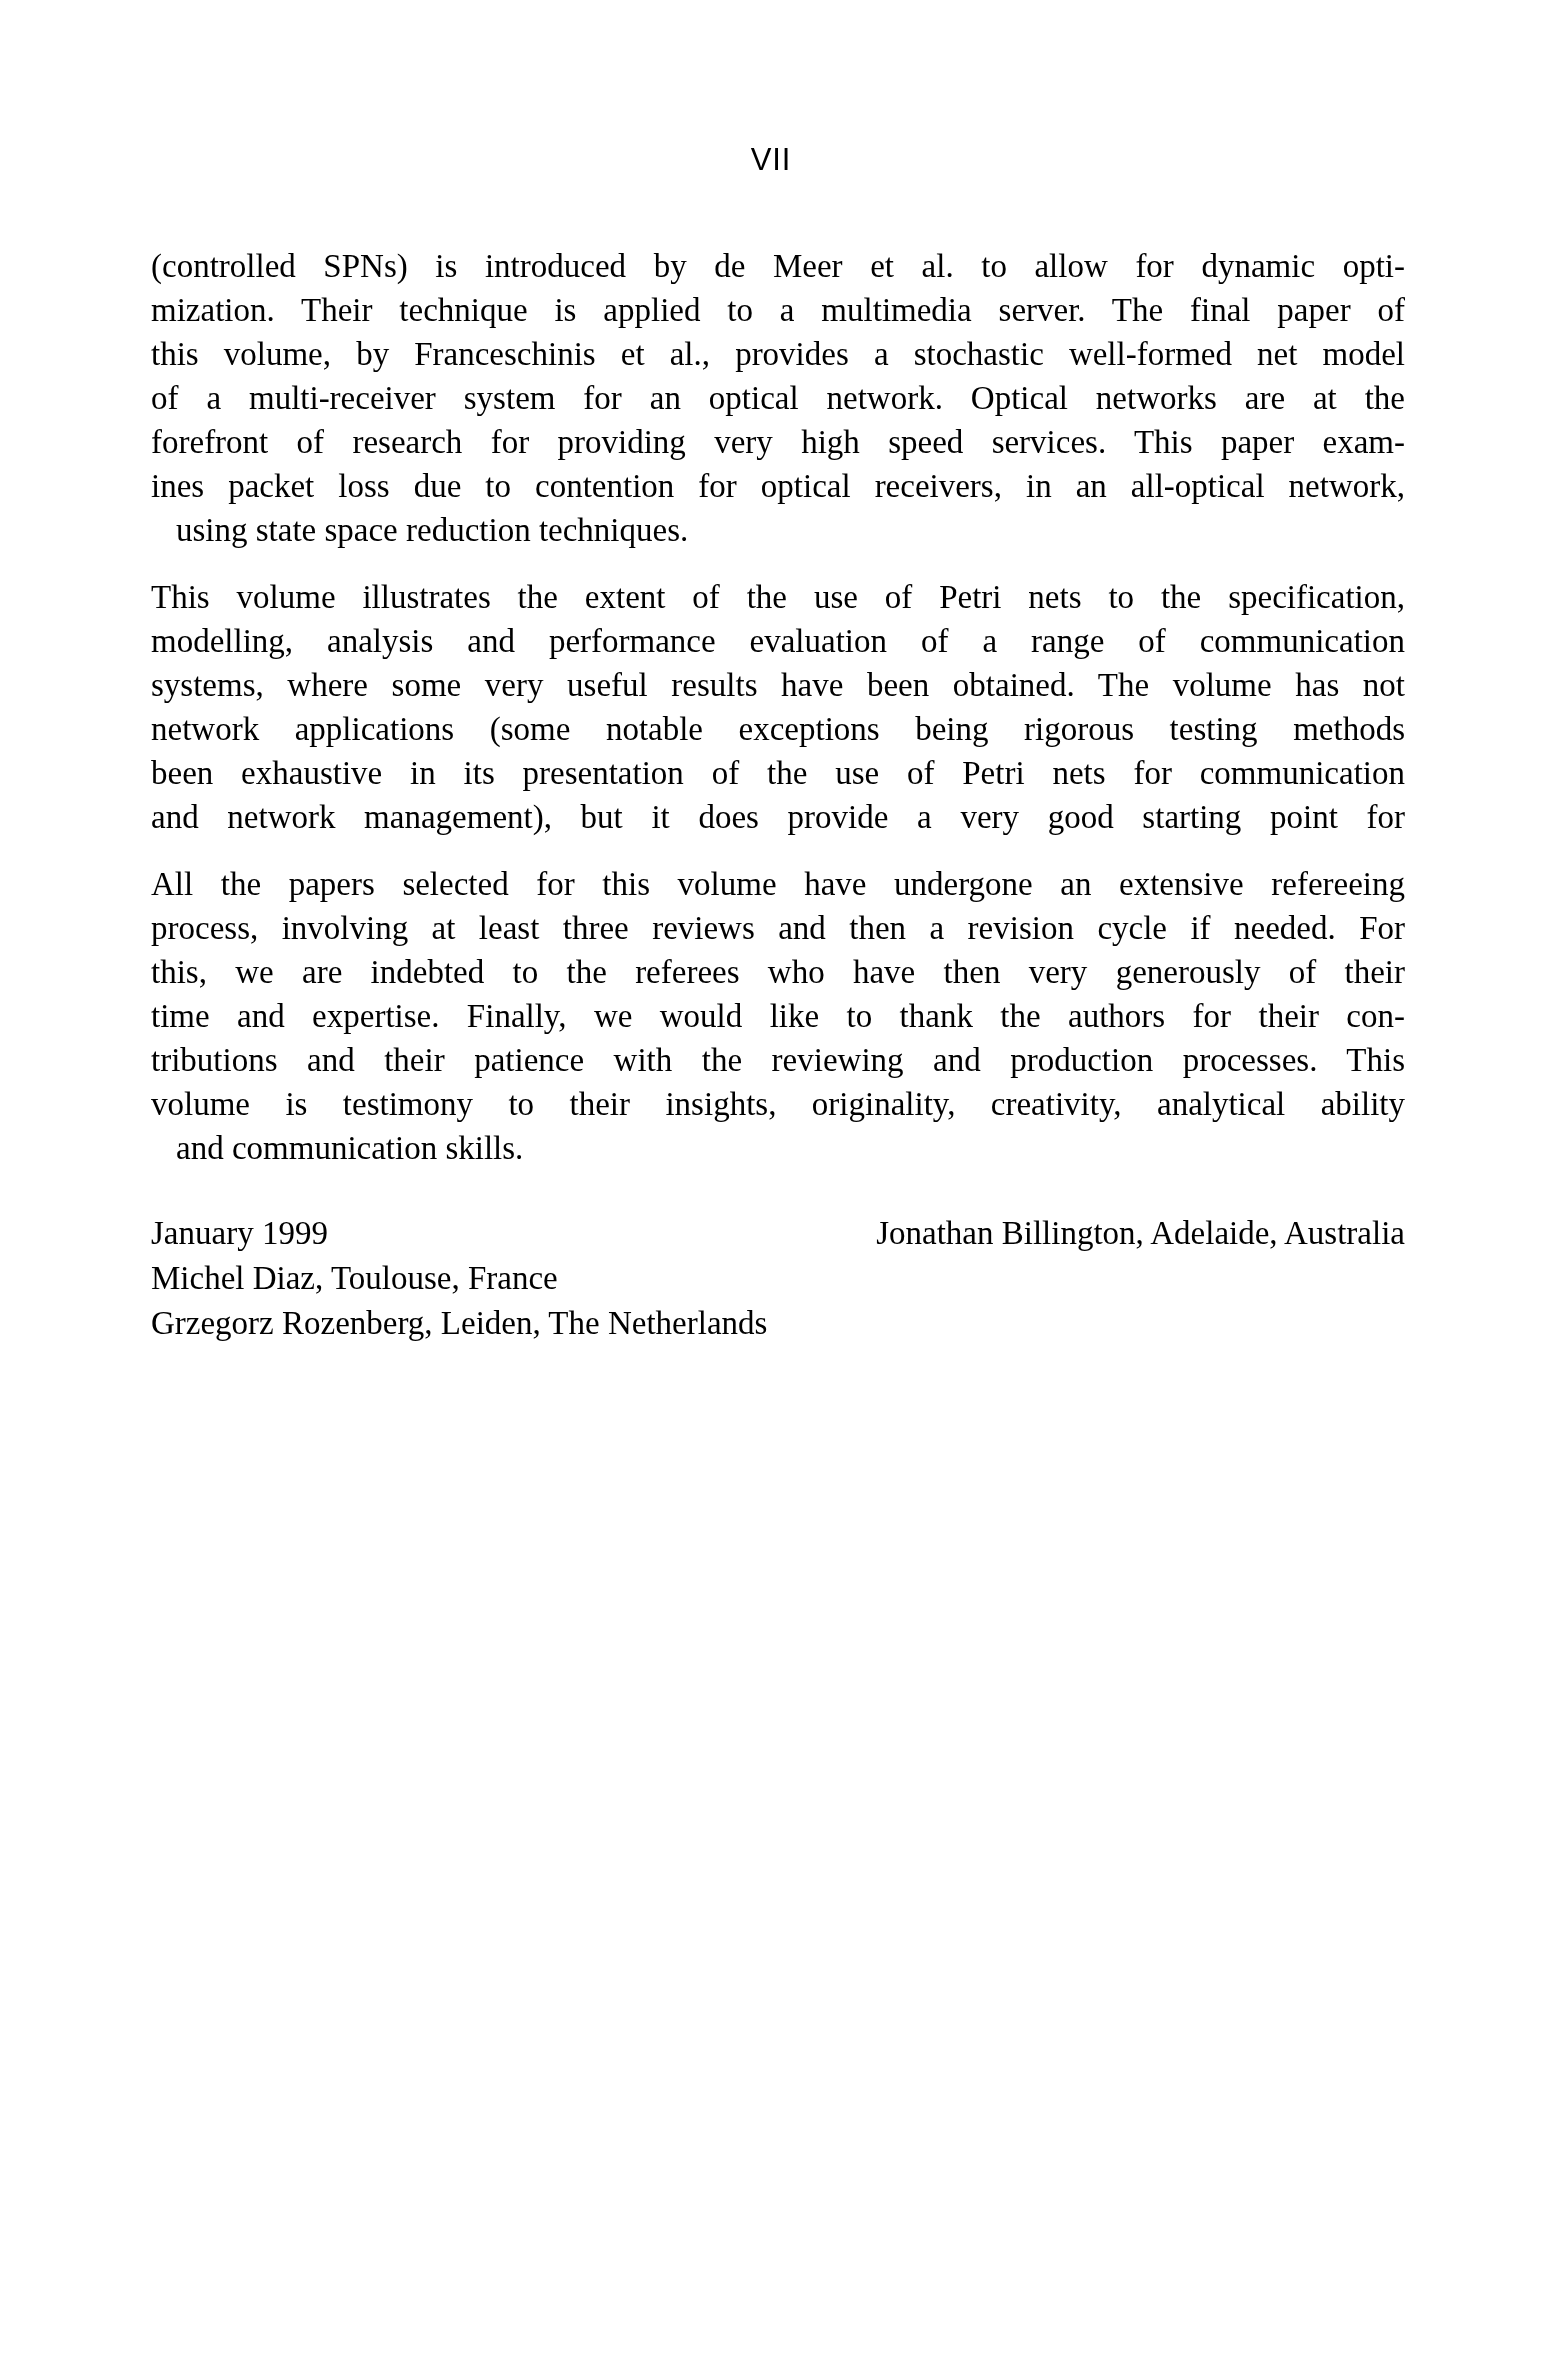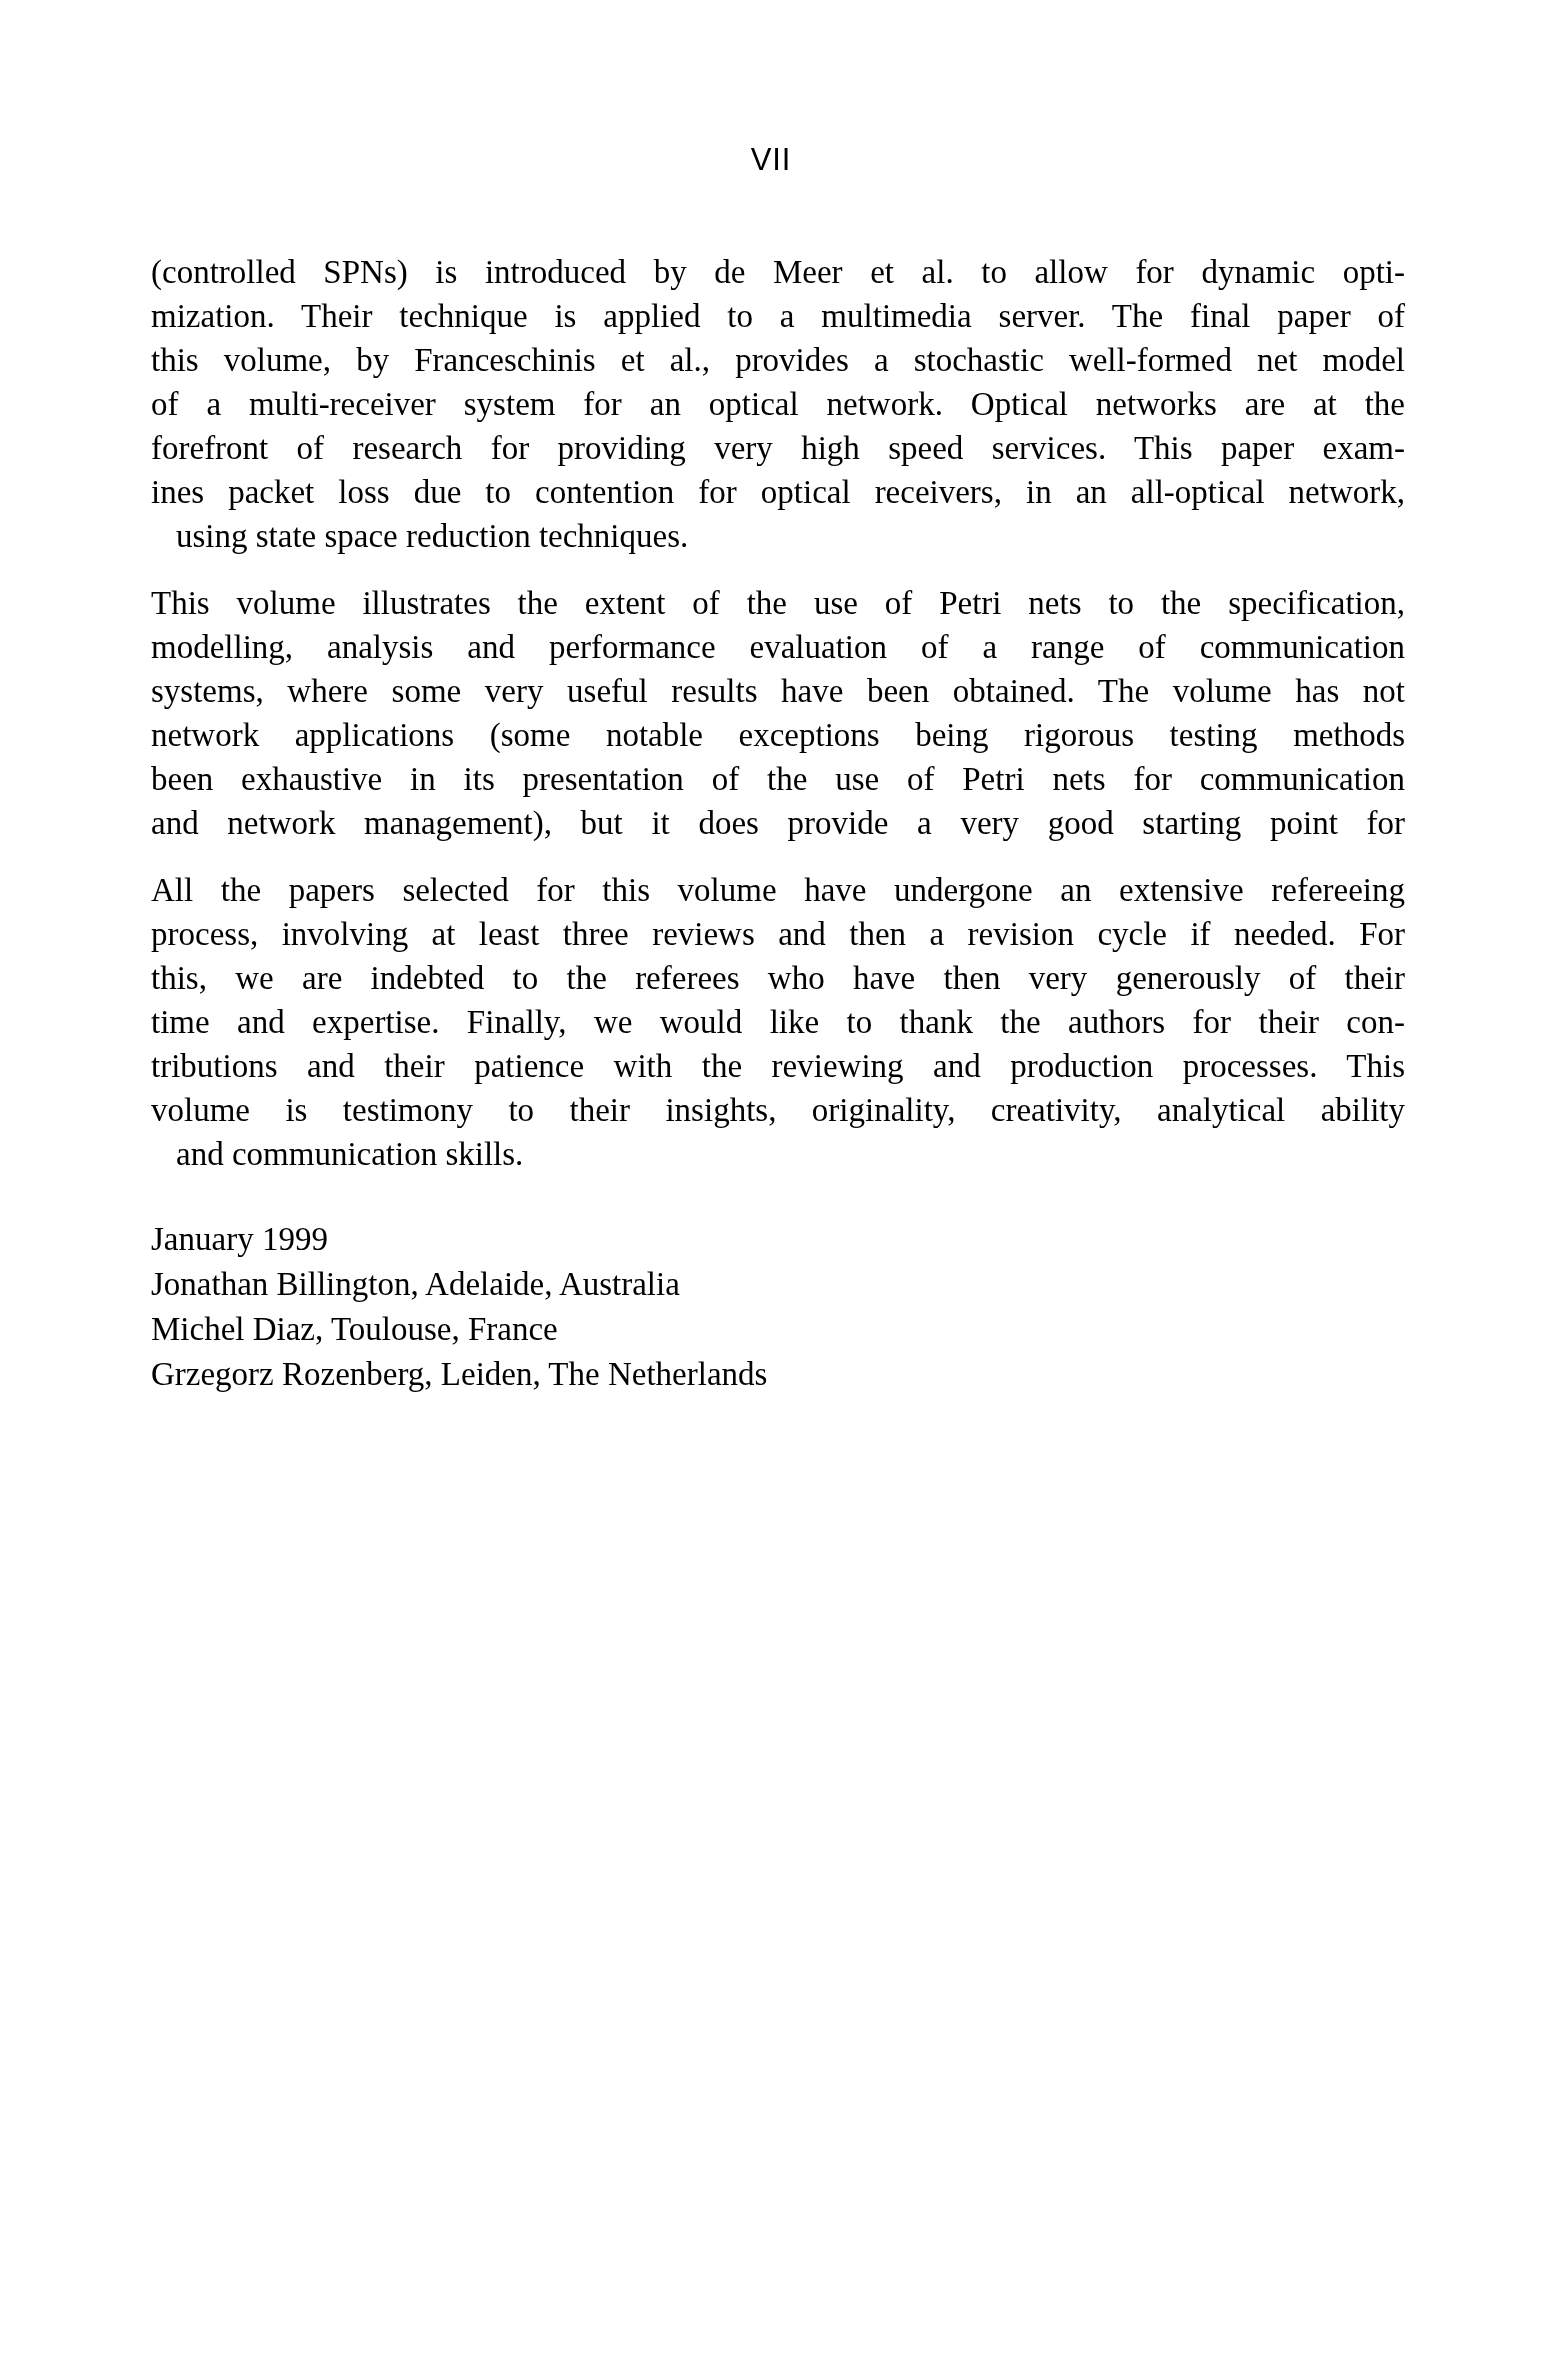--- a/index.html
+++ b/index.html
@@ -22,21 +22,21 @@
     width: 100%;
     text-align: center;
     font-family: "Liberation Sans", sans-serif;
     font-size: 31px;
     letter-spacing: 0.9px;
     color: #000000;
   }
   .body-text {
     position: absolute;
     left: 151px;
-    top: 250px;
+    top: 244px;
     width: 1254px;
     font-family: "Liberation Serif", "DejaVu Serif", serif;
     font-size: 33px;
     line-height: 44px;
     color: #000000;
   }
   .paragraph {
     margin: 0 0 23px 0;
   }
   .text-line {
@@ -49,21 +49,20 @@
     text-align-last: left;
     margin-left: 25px;
   }
   .signature {
     margin-top: 41px;
     line-height: 45px;
   }
   .sig-line {
     display: flex;
     justify-content: space-between;
-    flex-direction: column;
   }
   .sig-date {
     margin-right: auto;
   }
 </style>
 </head>
 <body>
 
 <div class="page">
 

